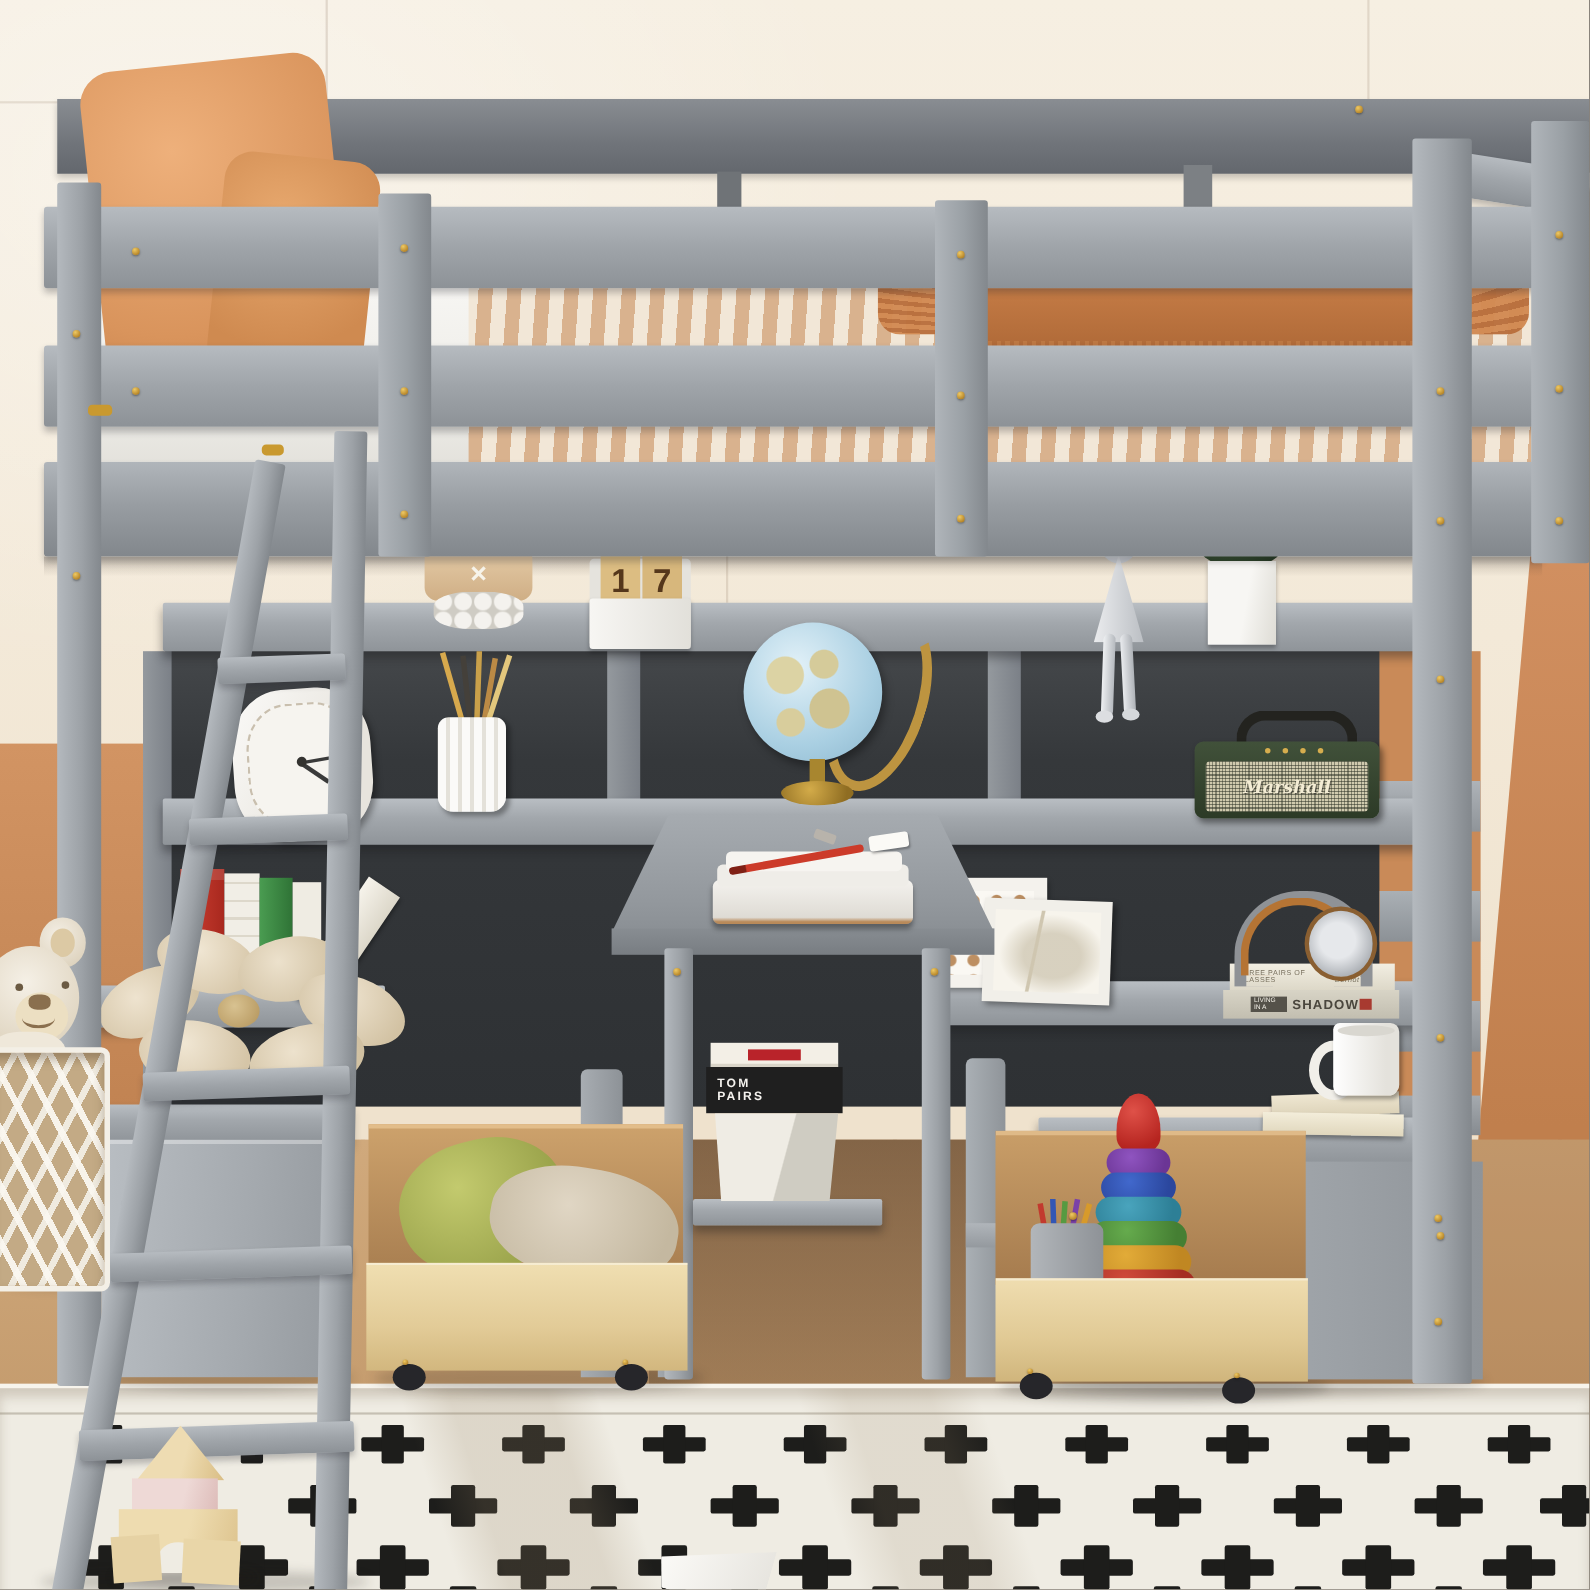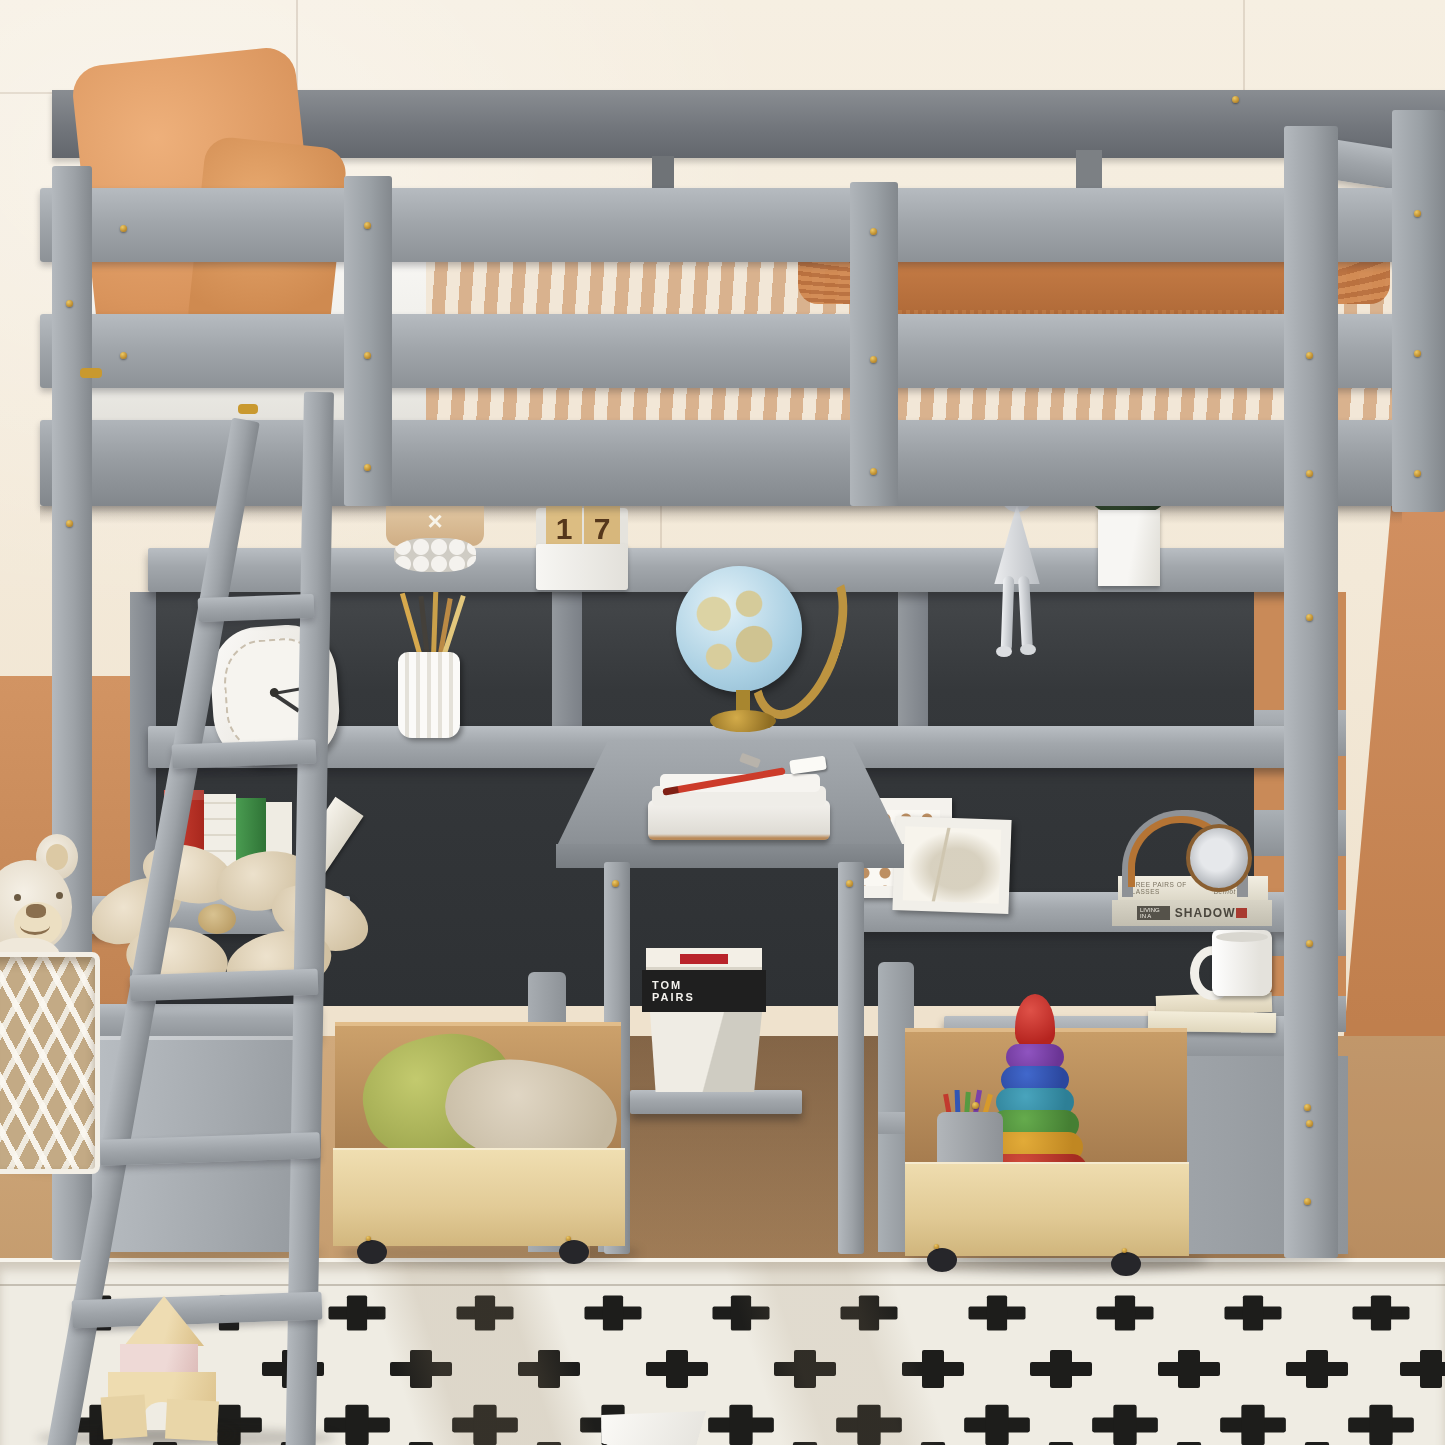--- a/index.html
+++ b/index.html
@@ -227,20 +227,36 @@
                    radial-gradient(circle at 58% 30%,#d5cb9a 0 11%,rgba(0,0,0,0) 12%),
                    radial-gradient(circle at 62% 62%,#cfc391 0 16%,rgba(0,0,0,0) 17%),
                    radial-gradient(circle at 34% 72%,#d8cd9c 0 10%,rgba(0,0,0,0) 11%)"></div>
     <div style="position:absolute;left:84px;top:0;width:68px;height:148px;border-radius:50%;
         border:9px solid #bd9440;border-left-color:transparent;border-top-color:transparent;transform:rotate(18deg)"></div>
     <div style="position:absolute;left:64px;top:134px;width:14px;height:24px;background:#a8862f"></div>
     <div style="position:absolute;left:38px;top:154px;width:66px;height:22px;border-radius:50%;
         background:radial-gradient(circle at 40% 35%,#d3ab49,#8f6d22 80%)"></div>
   </div>
 
+  <div class="a" style="left:1086px;top:646px;width:168px;height:100px;z-index:20">
+    <div style="position:absolute;left:38px;top:0;width:92px;height:44px;
+        border:9px solid #23231f;border-bottom:none;border-radius:26px 26px 0 0"></div>
+    <div style="position:absolute;left:0;top:28px;width:168px;height:70px;border-radius:8px;
+        background:linear-gradient(#41513a,#2c3a26);box-shadow:3px 4px 6px rgba(0,0,0,.45)"></div>
+    <div style="position:absolute;left:64px;top:34px;width:5px;height:5px;border-radius:50%;background:#d6ad4e"></div>
+    <div style="position:absolute;left:80px;top:34px;width:5px;height:5px;border-radius:50%;background:#d6ad4e"></div>
+    <div style="position:absolute;left:96px;top:34px;width:5px;height:5px;border-radius:50%;background:#d6ad4e"></div>
+    <div style="position:absolute;left:112px;top:34px;width:5px;height:5px;border-radius:50%;background:#d6ad4e"></div>
+    <div style="position:absolute;left:10px;top:46px;width:148px;height:46px;border-radius:4px;
+        background:repeating-linear-gradient(0deg,rgba(45,50,38,.55) 0 1px,rgba(0,0,0,0) 1px 3px),
+                   repeating-linear-gradient(90deg,rgba(45,50,38,.45) 0 1px,rgba(0,0,0,0) 1px 3px),#d0caae;
+        display:flex;align-items:center;justify-content:center">
+      <span style="font-family:'DejaVu Serif',serif;font-style:italic;font-weight:bold;font-size:16px;color:#f3ecd4;text-shadow:1px 1px 1px rgba(0,0,0,.5)">Marshall</span>
+    </div>
+  </div>
 
   <div class="a" style="left:164px;top:790px;width:40px;height:108px;z-index:20;
        background:linear-gradient(90deg,#d04234,#a8281e);box-shadow:inset 0 10px 0 rgba(255,255,255,.12)"></div>
   <div class="a" style="left:204px;top:794px;width:32px;height:104px;z-index:20;
        background:repeating-linear-gradient(0deg,#f1eee6 0 14px,#ddd8cb 14px 16px)"></div>
   <div class="a" style="left:236px;top:798px;width:30px;height:100px;z-index:20;
        background:linear-gradient(90deg,#4a9c51,#2f7336)"></div>
   <div class="a" style="left:266px;top:802px;width:26px;height:96px;z-index:20;background:#efece3"></div>
   <div class="a" style="left:258px;top:794px;width:34px;height:128px;z-index:21;
        transform:rotate(34deg);transform-origin:bottom right;background:linear-gradient(90deg,#f6f3eb,#dcd7c9);

